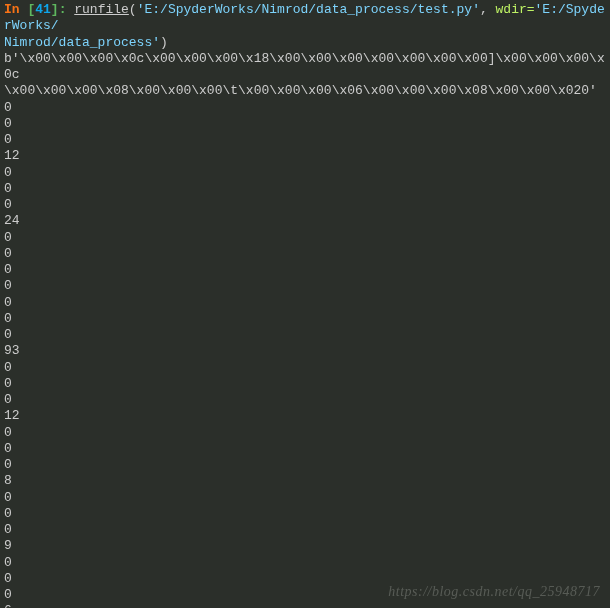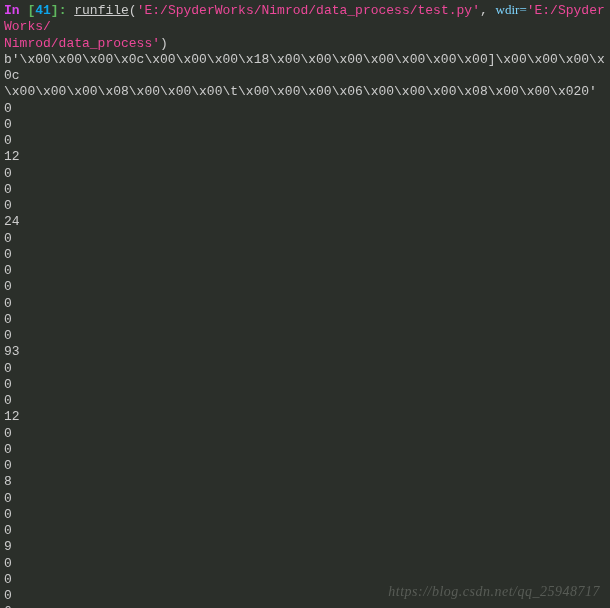--- a/index.html
+++ b/index.html
@@ -17,45 +17,44 @@
       height: 608px;
       overflow: hidden;
       position: relative;
     }
     .console-output {
       padding: 2px 4px;
       white-space: pre-wrap;
       word-break: break-all;
     }
     .prompt-in {
-      color: #d946ef;
+      color: #f97316;
       font-weight: bold;
       text-align: right;
     }
     .prompt-bracket {
       color: #5fb85f;
       font-weight: bold;
     }
     .prompt-num {
       color: #0ea5e9;
       font-weight: bold;
     }
     .code-func {
       color: #cccccc;
       text-decoration: underline;
     }
     .code-string {
-      color: #ec4899;
+      color: #7dd3fc;
     }
     .code-paren {
       color: #cccccc;
     }
     .code-kwarg {
-      color: #7dd3fc;
-      font-family: Liberation Serif, serif;
+      color: #bef264;
     }
     .code-comma {
       color: #cccccc;
     }
     .output-bytes {
       color: #cccccc;
     }
     .output-line {
       color: #cccccc;
       display: block;

